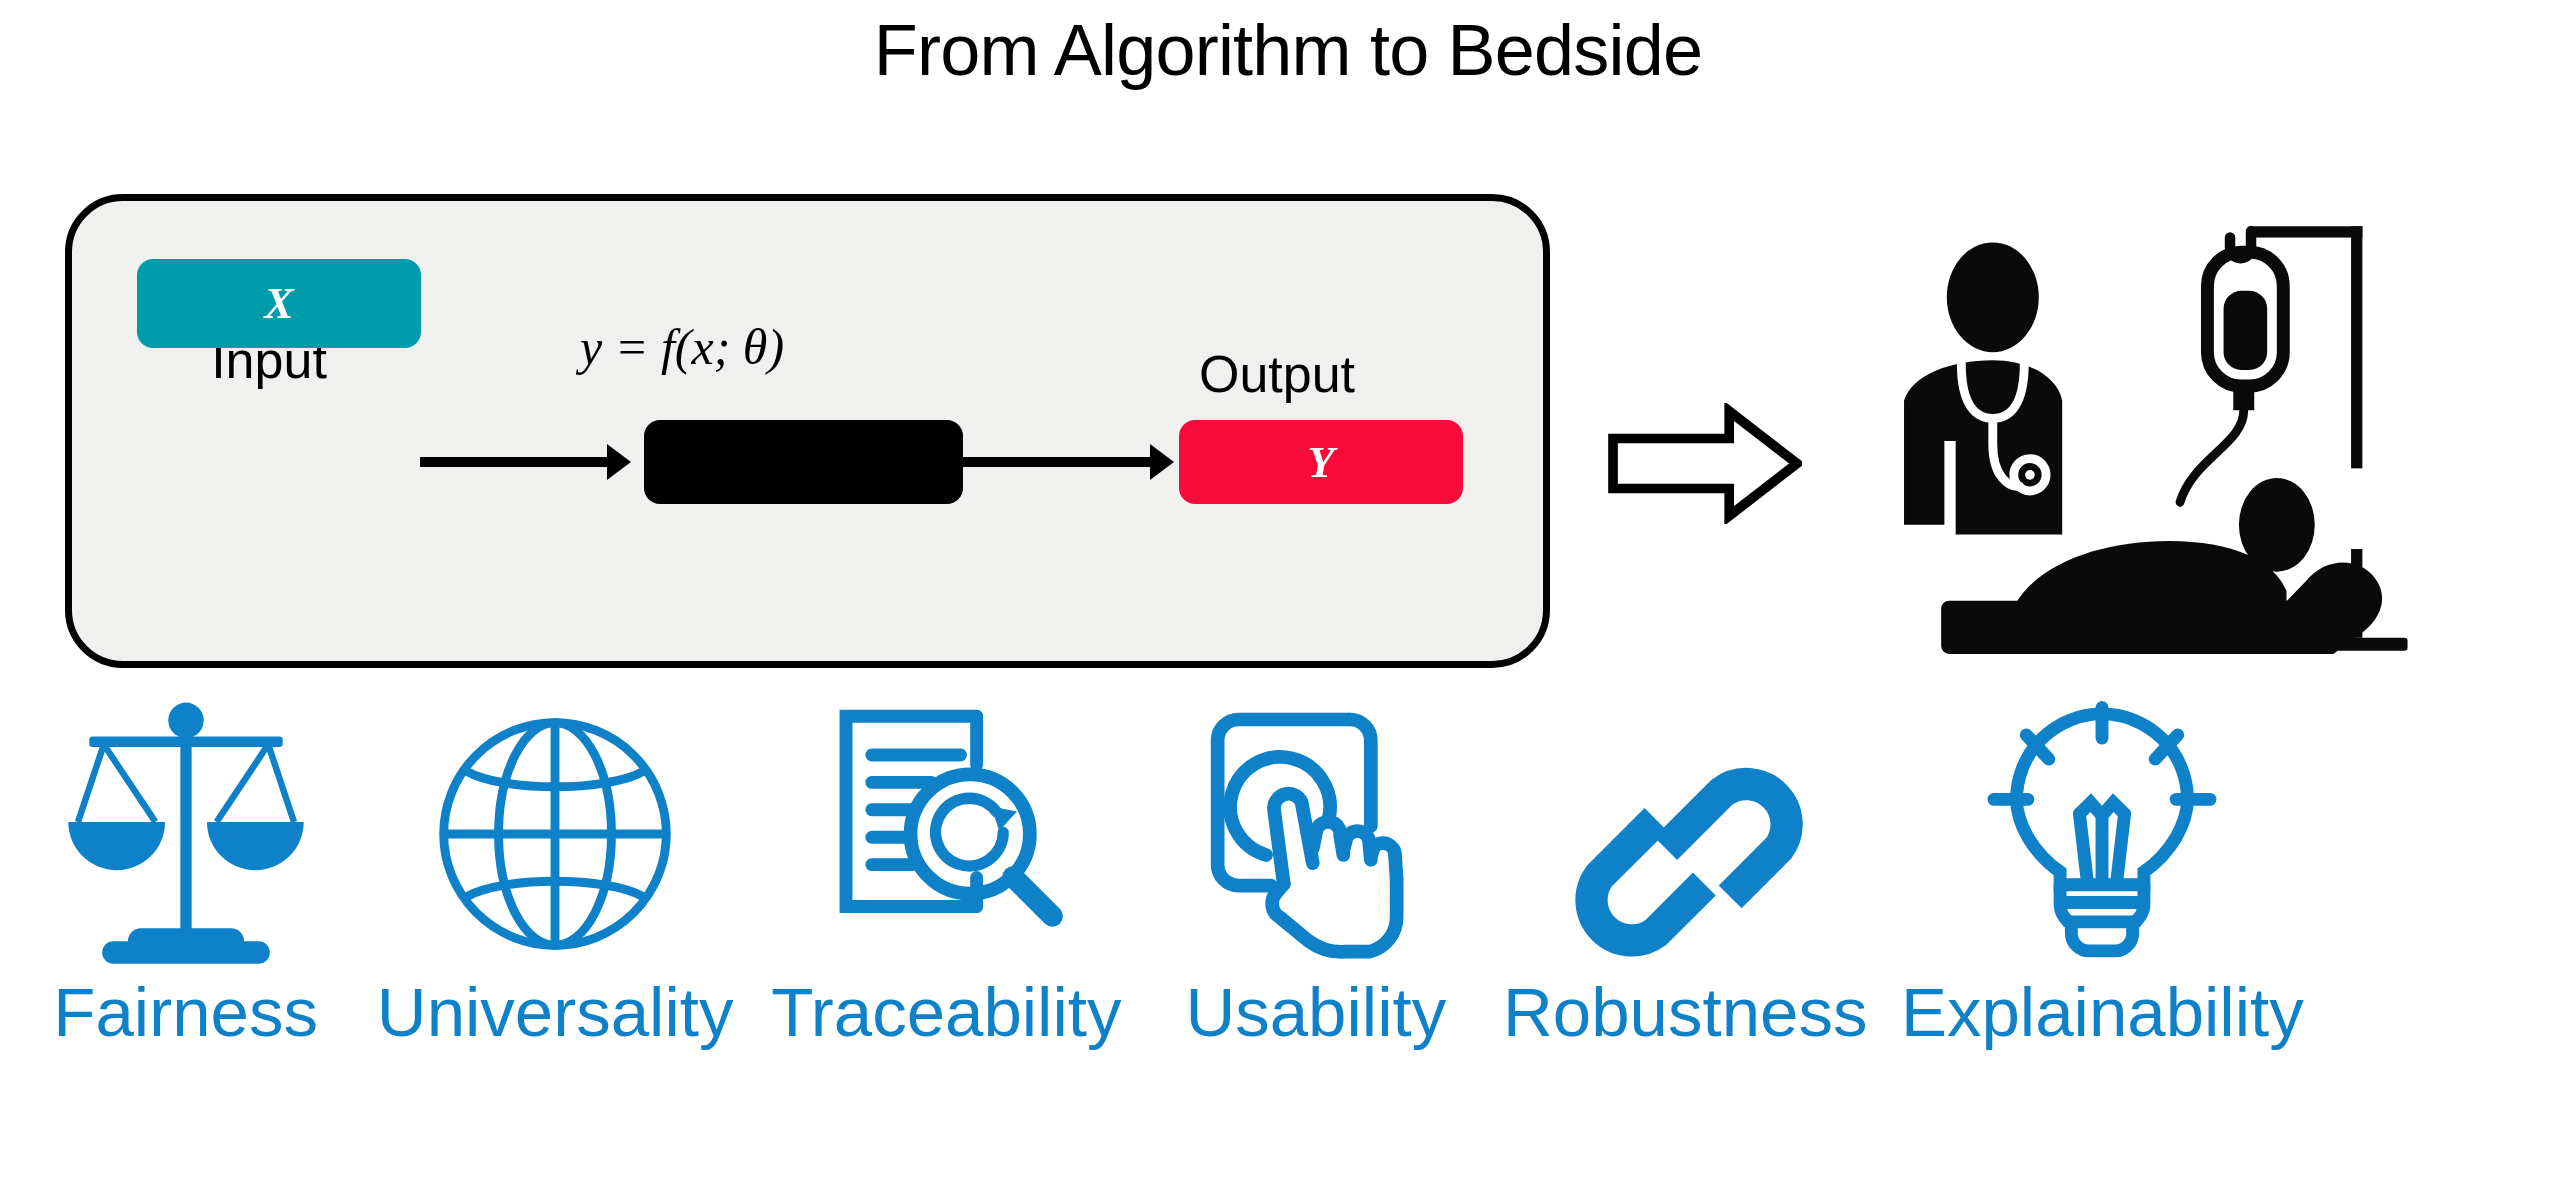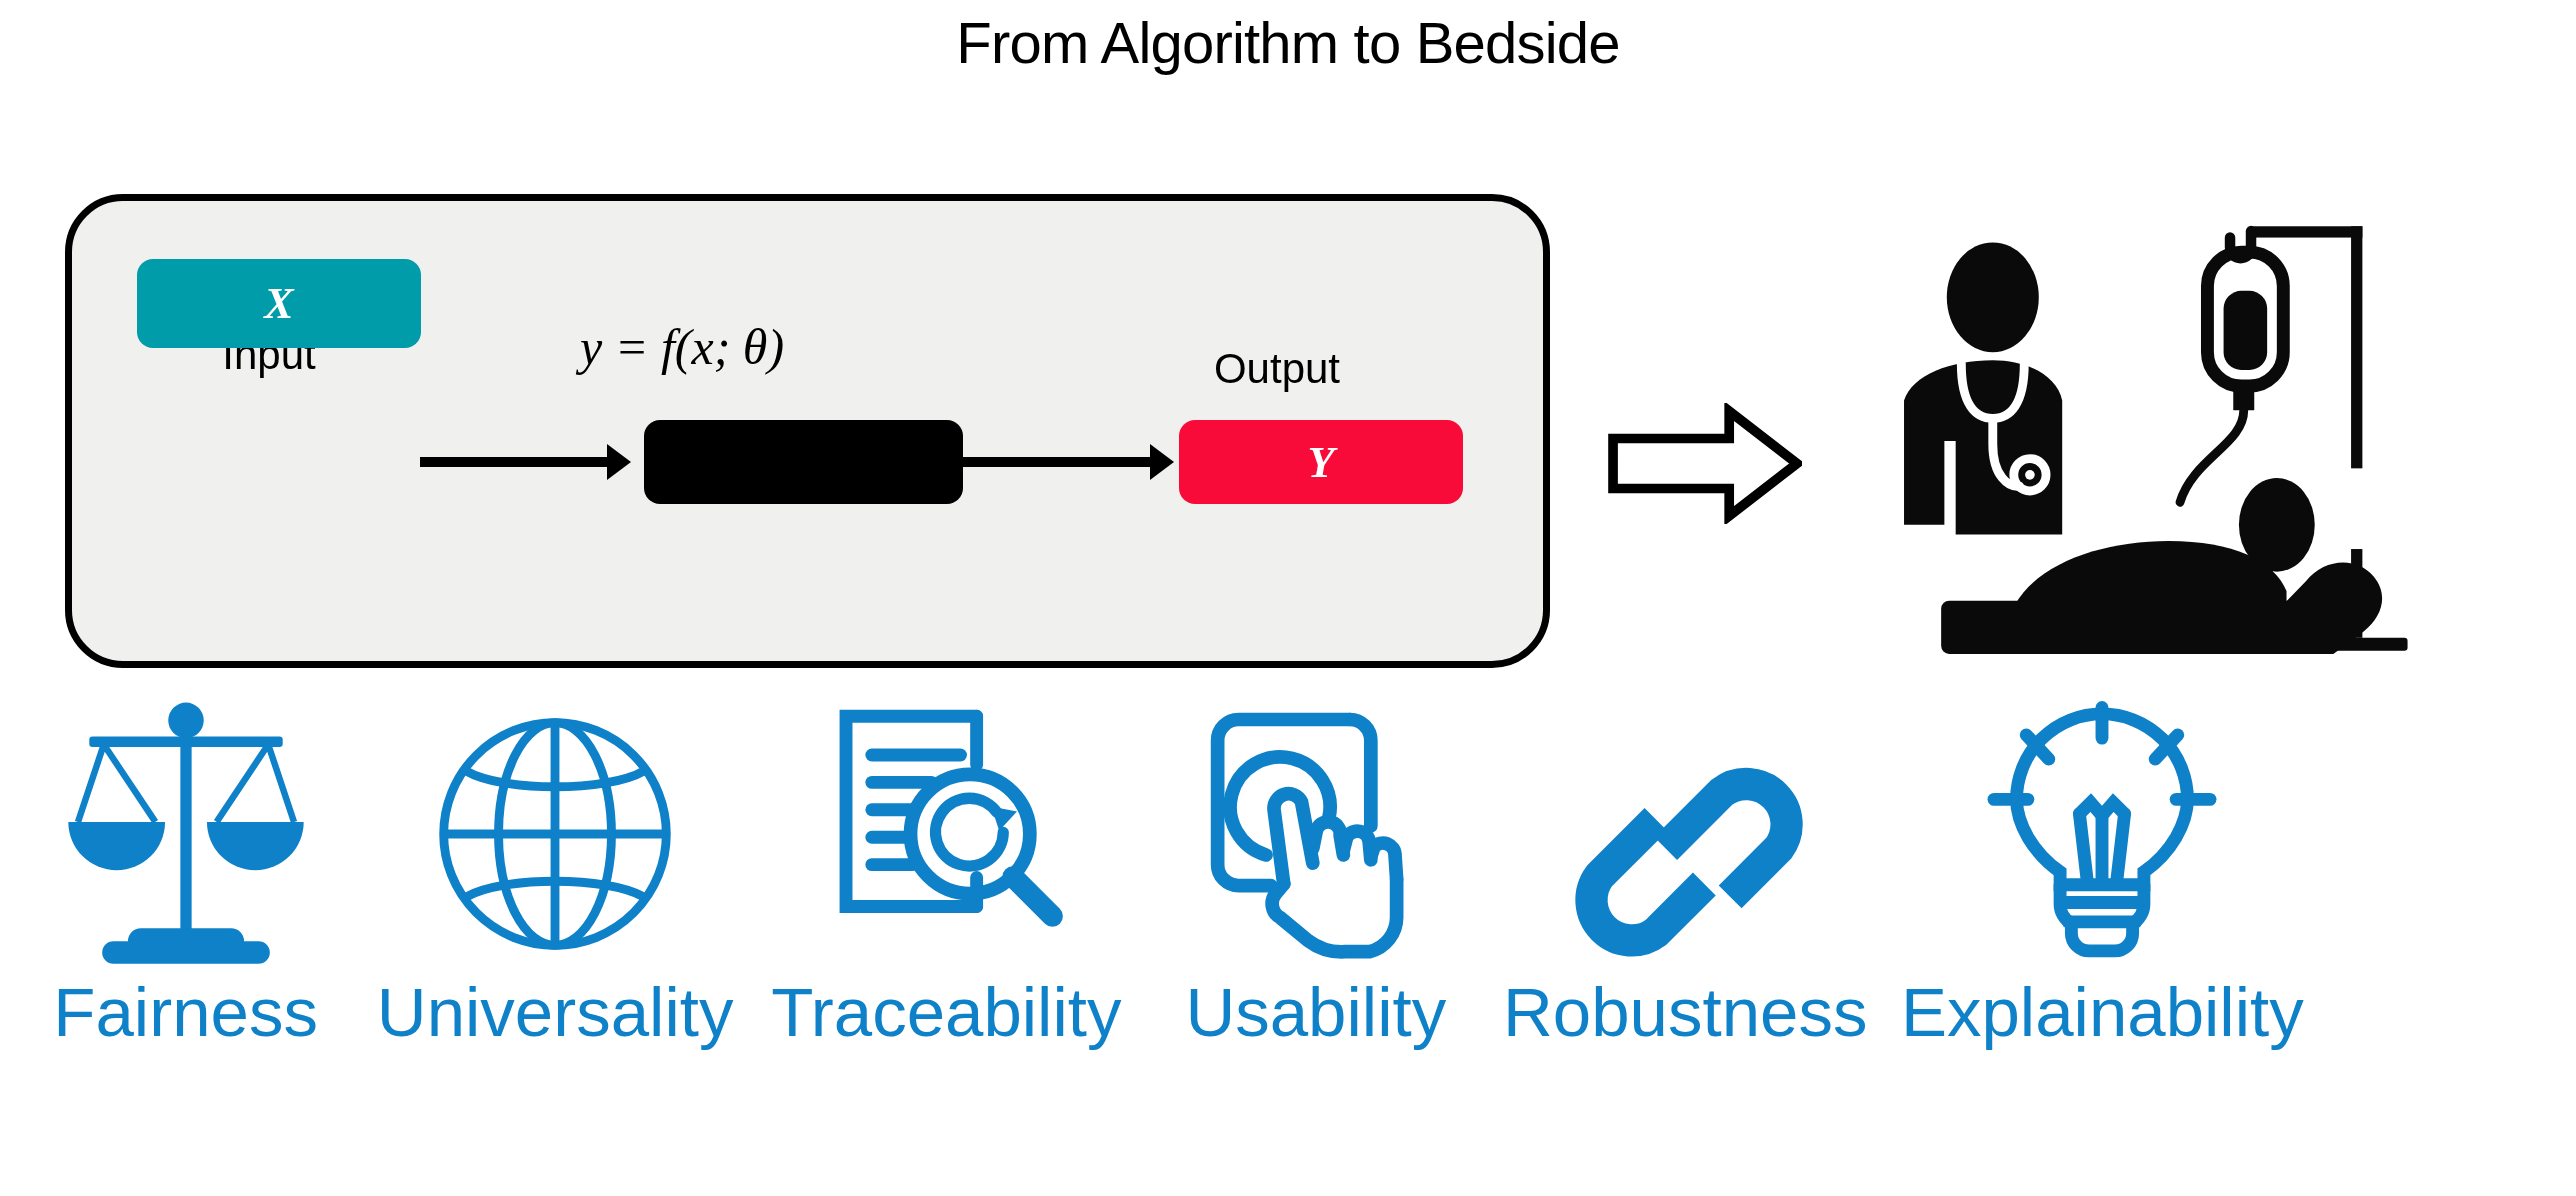--- a/index.html
+++ b/index.html
@@ -15,21 +15,21 @@
     overflow: hidden;
   }
 
   
   #page-title {
     position: absolute;
     left: 0;
     top: 11.3px;
     width: 2576px;
     text-align: center;
-    font-size: 58px;
+    font-size: 72px;
     font-weight: 400;
     color: #000000;
     letter-spacing: -0.8px;
     line-height: 1.1;
     white-space: nowrap;
   }
 
   
   #pipeline-container {
     position: absolute;
@@ -43,21 +43,21 @@
     box-sizing: border-box;
   }
 
   .stage {
     position: absolute;
   }
   .stage-label {
     position: absolute;
     width: 100%;
     text-align: center;
-    font-size: 42px;
+    font-size: 52px;
     color: #000000;
     white-space: nowrap;
     line-height: 1;
   }
   .stage-box {
     position: absolute;
     border-radius: 16px;
     display: flex;
     align-items: center;
     justify-content: center;

